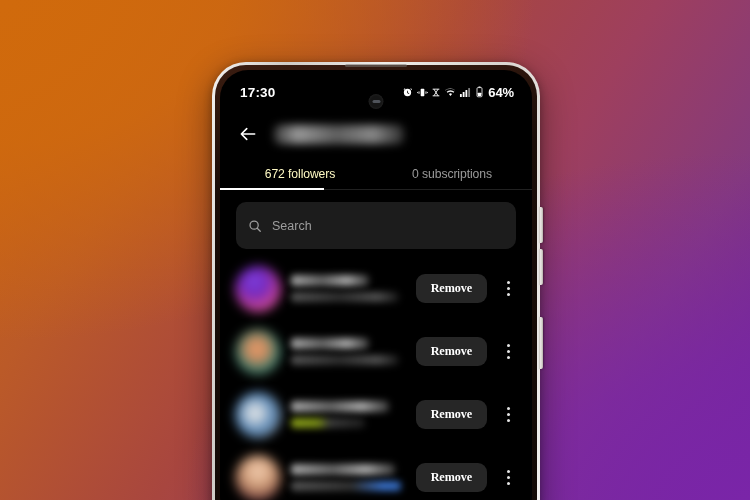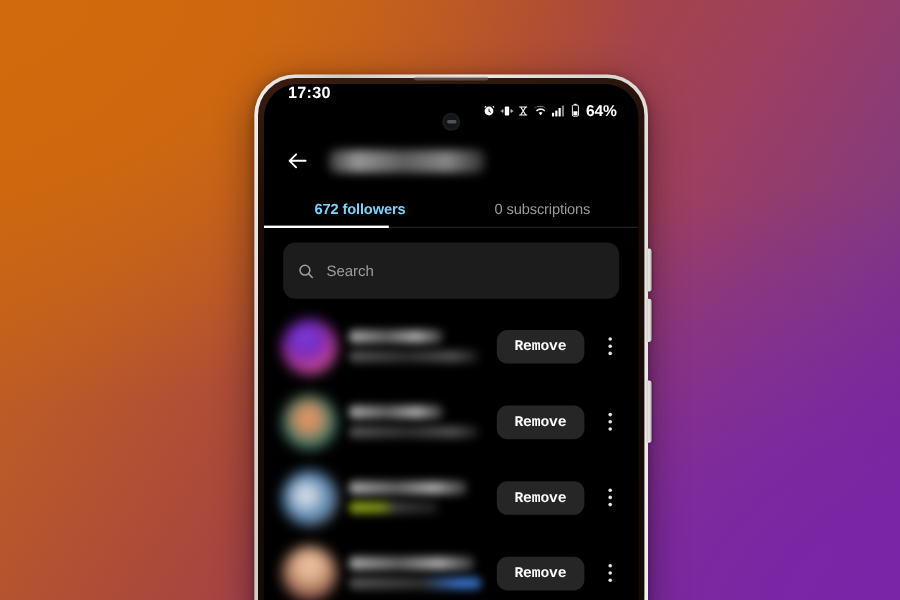--- a/index.html
+++ b/index.html
@@ -102,20 +102,21 @@
   }
   #btn-vol-up { top: 145px; height: 36px; }
   #btn-vol-down { top: 187px; height: 36px; }
   #btn-power { top: 255px; height: 52px; }
 
   
   #statusbar {
     position: relative;
     height: 44px;
     display: flex;
+    align-items: center;
     justify-content: space-between;
     padding: 0 18px 0 20px;
     color: #fff;
     z-index: 10;
   }
   #status-time {
     font-size: 13.5px;
     font-weight: bold;
     letter-spacing: 0.2px;
   }
@@ -168,22 +169,22 @@
   .tab {
     flex: 1 1 0;
     text-align: center;
     font-size: 12.2px;
     padding-bottom: 9px;
     white-space: nowrap;
     color: #9a9a9a;
     letter-spacing: -0.1px;
   }
   .tab.active {
-    color: #7dd3fc;
-    font-weight: bold;
+    color: #fef9c3;
+    font-weight: normal;
   }
   #tab-divider {
     position: absolute;
     left: 0; right: 0; bottom: 0;
     height: 1px;
     background: rgba(255,255,255,0.13);
   }
   #tab-indicator {
     position: absolute;
     left: 0;
@@ -263,21 +264,21 @@
 
   .remove-button {
     flex: 0 0 auto;
     background: #262626;
     color: #fff;
     font-size: 12.2px;
     font-weight: bold;
     border: none;
     border-radius: 9px;
     padding: 7px 15px;
-    font-family: Liberation Mono, monospace;
+    font-family: Liberation Serif, serif;
     letter-spacing: -0.1px;
   }
   .kebab {
     flex: 0 0 auto;
     width: 20px;
     height: 34px;
     display: flex;
     flex-direction: column;
     align-items: center;
     justify-content: center;

